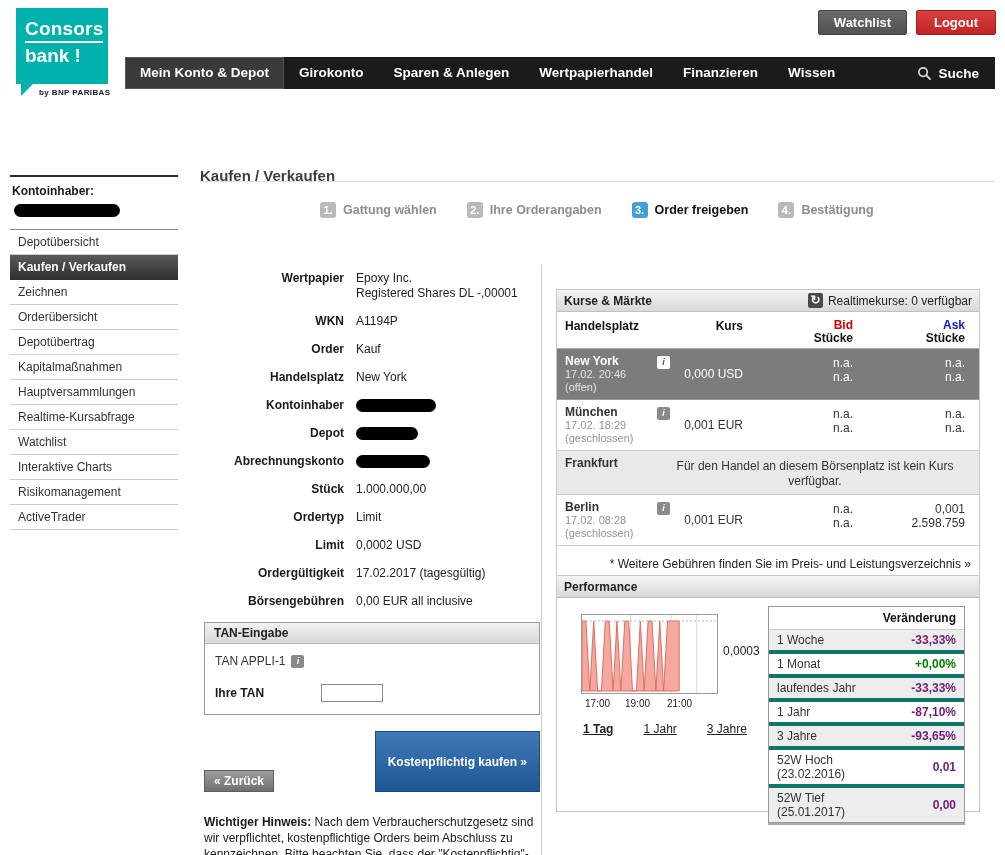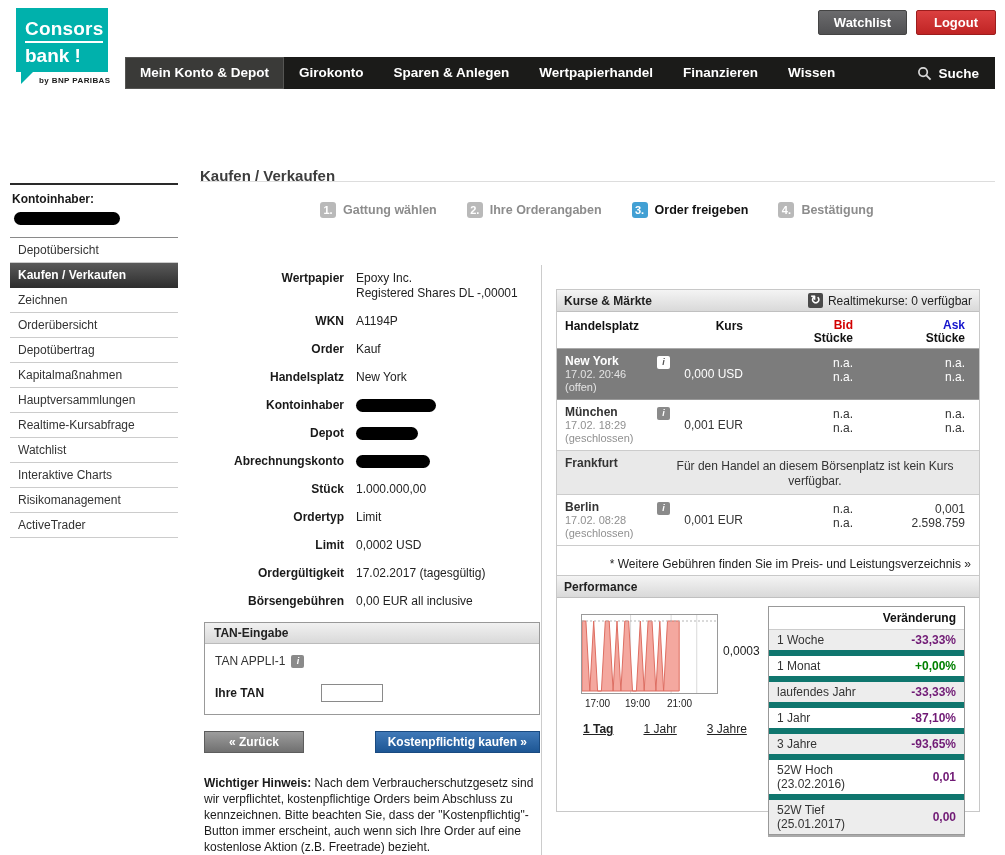--- a/index.html
+++ b/index.html
@@ -2,41 +2,41 @@
 <html><head>
 <meta charset="utf-8">
 <style>
   * { box-sizing: border-box; }
   body { margin:0; background:#fff; }
   .page { position:relative; width:1005px; height:855px; background:#fff;
           font-family:"Liberation Sans", sans-serif; font-size:12px; color:#333; overflow:hidden; }
 
   
   .logo { position:absolute; left:16px; top:8px; width:120px; cursor:pointer; }
-  .logo-box { width:92px; height:64px; background:#00b1ac; color:#fff; padding:10px 9px 0 9px; }
+  .logo-box { width:92px; height:76px; background:#00b1ac; color:#fff; padding:10px 9px 0 9px; }
   .logo-l1 { font-size:19px; font-weight:bold; letter-spacing:0.2px; border-bottom:2px solid #fff; display:inline-block; padding-bottom:1px; }
   .logo-l2 { font-size:19px; font-weight:bold; margin-top:2px; }
   .logo-bottom { display:flex; align-items:flex-start; }
   .logo-tail { width:0; height:0; border-top:12px solid #00b1ac; border-right:12px solid transparent; margin-left:5px; }
   .logo-byline { font-size:8px; font-weight:bold; color:#1a1a1a; margin:4px 0 0 6px; letter-spacing:0.4px; white-space:nowrap; }
 
   .btn-top { position:absolute; top:10px; height:25px; border-radius:2px; color:#fff; font-weight:bold;
              font-size:13px; border:1px solid #444; cursor:pointer; font-family:inherit; }
   .btn-watchlist { left:818px; width:89px; background:linear-gradient(#6b6b6d,#515153); }
   .btn-logout { left:916px; width:80px; background:linear-gradient(#db4040,#c02424); border-color:#9c1d1d; }
 
   .main-nav { position:absolute; left:125px; top:57px; width:870px; height:32px; background:#1b1b19;
               display:flex; align-items:stretch; color:#fff; }
   .nav-item { padding:0 15px; line-height:32px; font-size:13.5px; font-weight:bold; cursor:pointer; white-space:nowrap; }
   .nav-item.active { background:#3a3a38; box-shadow:inset 0 0 0 1px #555553; }
   .nav-search { margin-left:auto; display:flex; align-items:center; gap:6px; padding-right:16px; cursor:pointer; }
   .nav-search span { font-size:13.5px; font-weight:bold; color:#fff; }
 
   
-  .sidebar { position:absolute; left:10px; top:183px; width:168px; }
+  .sidebar { position:absolute; left:10px; top:175px; width:168px; }
   .account-block { border-top:2px solid #2a2a2a; padding:7px 0 0 2px; }
   .account-label { font-weight:bold; color:#1a1a1a; }
   .redacted-name { width:106px; height:13px; background:#000; border-radius:7px; margin:6px 0 12px 2px; }
   .sidebar-list { border-top:1px solid #8a8a8a; }
   .sidebar-item { padding:5px 8px; border-bottom:1px solid #ccc; color:#333; cursor:pointer; }
   .sidebar-item.active { background:linear-gradient(#5a5a5a,#2f2f2f); color:#fff; font-weight:bold; border-bottom-color:#2f2f2f; }
 
   
   .page-title { position:absolute; left:200px; top:157px; font-size:15px; font-weight:bold; color:#3d3d3d; }
   .title-rule { position:absolute; left:200px; top:181px; width:795px; border-top:1px solid #ddd; }
@@ -70,21 +70,21 @@
   .tan-label { font-weight:bold; width:78px; color:#1a1a1a; }
   .tan-input { width:62px; height:18px; border:1px solid #8a8a8a; margin-left:28px; font-family:inherit; }
 
   .info-icon { display:inline-block; width:13px; height:13px; background:#8a8a8a; color:#fff;
                font-size:9px; font-weight:bold; text-align:center; line-height:13px; border-radius:2px;
                font-style:italic; cursor:pointer; flex:none; }
   .selected .info-icon { background:#fff; color:#555; }
 
   .form-buttons { display:flex; justify-content:space-between; width:336px; margin-top:16px; }
   .btn-back { background:linear-gradient(#9d9d9d,#707070); border:1px solid #5d5d5d; color:#fff;
-              font-weight:bold; font-size:12px; padding:3px 24px; cursor:pointer; font-family:inherit; }
+              font-weight:bold; font-size:12px; padding:3px 9px; cursor:pointer; font-family:inherit;margin-top:39px; }
   .btn-buy { background:linear-gradient(#4079b8,#1d5694); border:1px solid #1a4a80; color:#fff;
              font-weight:bold; font-size:12px; padding:3px 12px; cursor:pointer; font-family:inherit; }
 
   .notice { width:336px; margin-top:22px; line-height:16px; color:#1a1a1a; }
   .notice b { font-weight:bold; }
 
   
   .panel { position:absolute; left:556px; width:424px; border:1px solid #c8c8c8; background:#fff; }
   .quotes-panel { top:289px; }
   .perf-panel { top:575px; height:237px; }
@@ -128,21 +128,21 @@
   .x-labels span { position:absolute; top:0; }
   .xl0 { left:4px; } .xl1 { left:44px; } .xl2 { left:86px; }
   .periods { position:absolute; top:108px; left:2px; display:flex; gap:30px; white-space:nowrap; }
   .period { text-decoration:underline; color:#222; cursor:pointer; }
   .period.active { font-weight:bold; }
 
   .perf-table { position:absolute; top:8px; right:14px; width:197px; border:1px solid #999;
                 box-shadow:0 2px 0 #aaa; background:#fff; }
   .p-head { text-align:right; font-weight:bold; padding:4px 8px; border-bottom:1px solid #ccc; color:#111; }
   .p-row { display:flex; justify-content:space-between; align-items:center; padding:3px 8px;
-           border-bottom:6px solid #0f766e; line-height:14px; }
+           border-bottom:4px solid #0f766e; line-height:14px; }
   .p-row:last-child { border-bottom:none; }
   .p-row.alt { background:#ededed; }
   .p-val { font-weight:bold; color:#701a75; }
   .p-val.neg { color:#701a75; }
   .p-val.pos { color:#008000; }
 </style>
 </head>
 <body>
 
 <div class="page">

